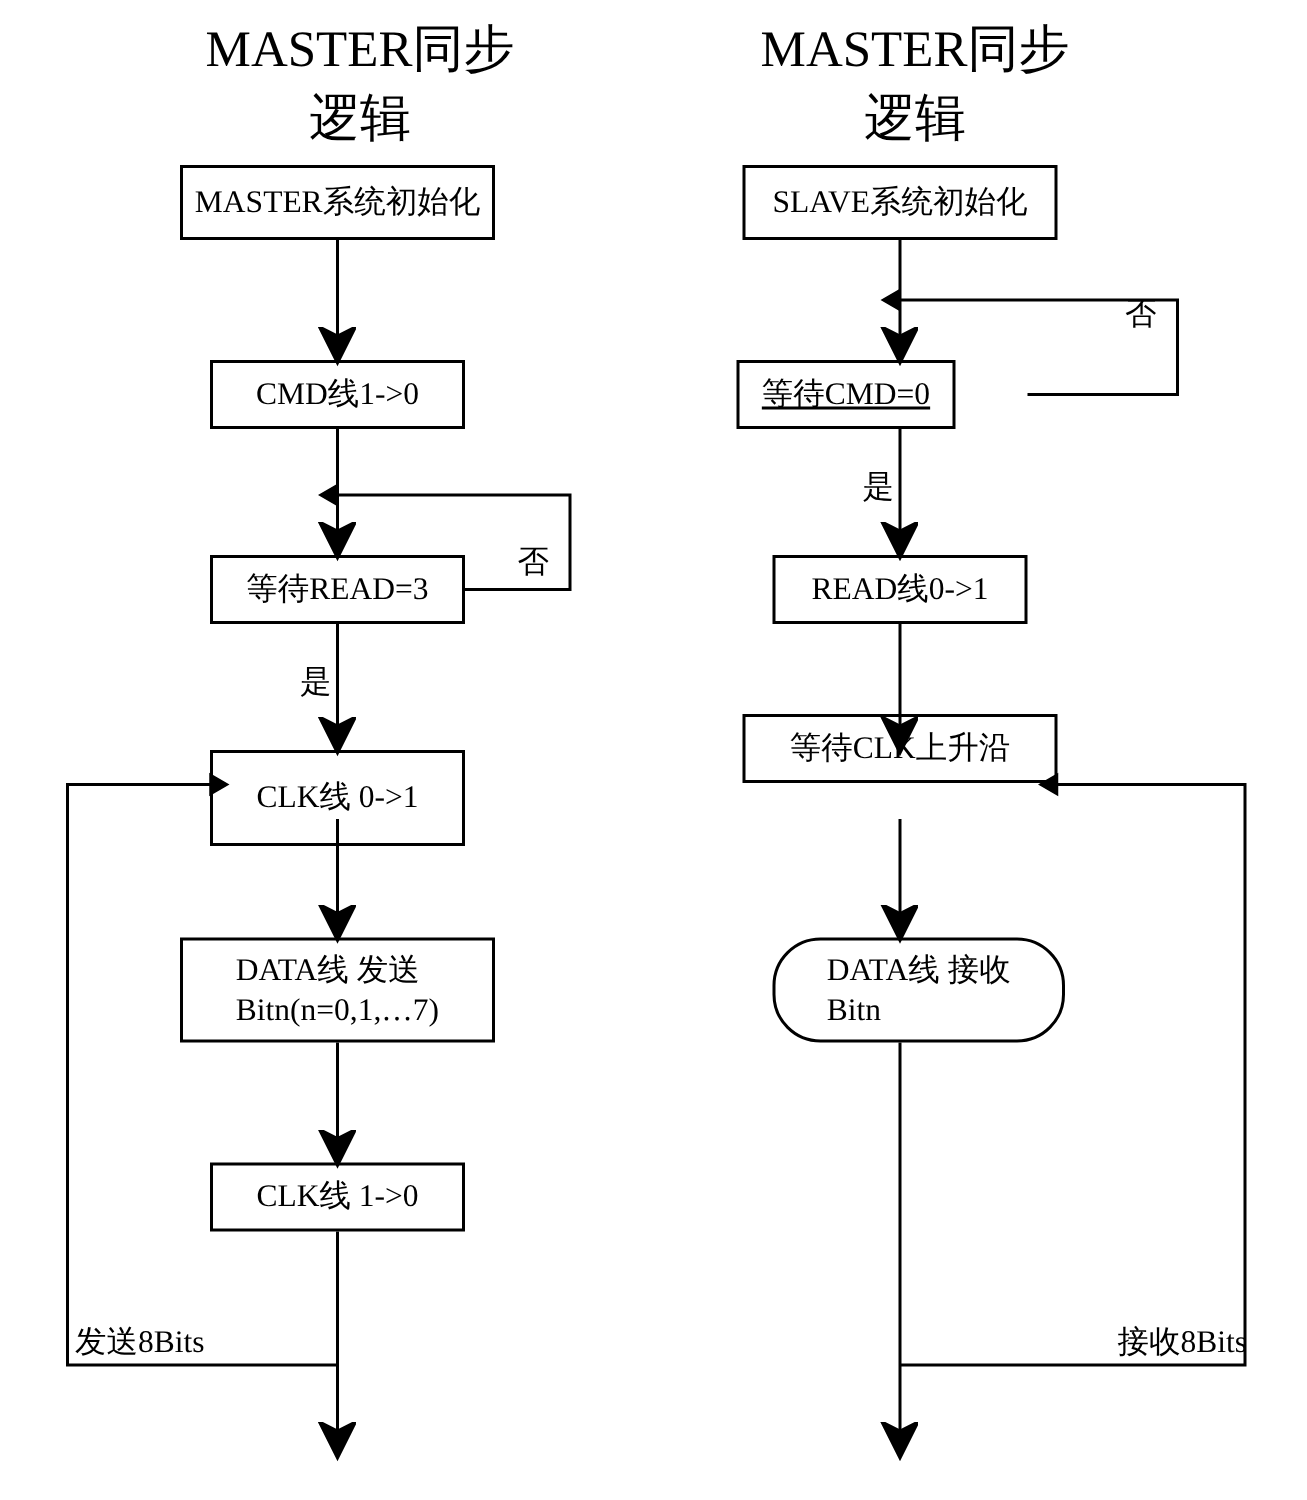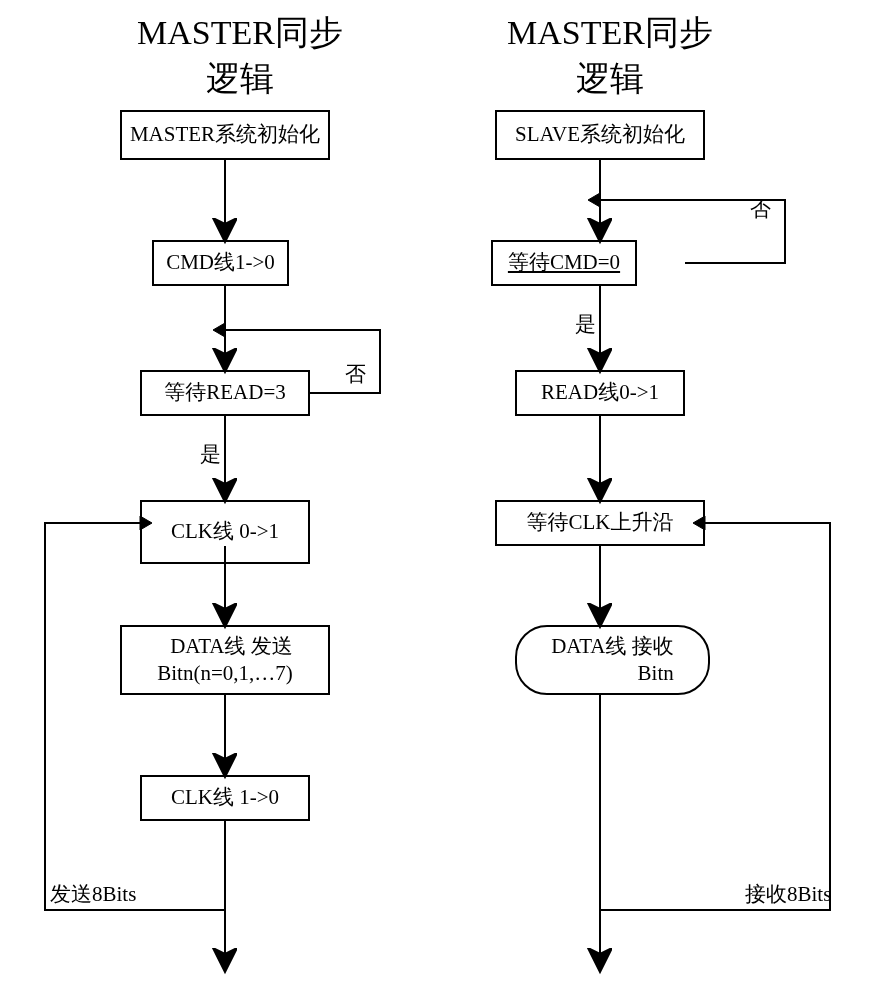--- a/index.html
+++ b/index.html
@@ -16,21 +16,21 @@
     font-size: 34px;
     text-align: center;
   }
   .box {
     position: absolute;
     border: 2px solid #000;
     background: #fff;
     display: flex;
     align-items: center;
     justify-content: center;
-    text-align: right;
+    text-align: left;
     font-size: 21px;
     line-height: 1.3;
     box-sizing: border-box;
   }
   .label {
     position: absolute;
     font-size: 21px;
     background: #fff;
   }
   svg.conn {
@@ -48,31 +48,31 @@
     stroke: #000;
   }
 </style>
 </head>
 <body>
 
 <div class="title" style="left:130px; top:10px; width:220px;">MASTER同步逻辑</div>
 <div class="title" style="left:500px; top:10px; width:220px;">MASTER同步逻辑</div>
 
 <div class="box" style="left:120px; top:110px; width:210px; height:50px;">MASTER系统初始化</div>
-<div class="box" style="left:152px; top:240px; width:137px; height:46px;">CMD线1-&gt;0</div>
+<div class="box" style="left:140px; top:240px; width:170px; height:46px;">CMD线1-&gt;0</div>
 <div class="box" style="left:140px; top:370px; width:170px; height:46px;">等待READ=3</div>
 <div class="box" style="left:140px; top:500px; width:170px; height:64px;">CLK线 0-&gt;1</div>
 <div class="box" style="left:120px; top:625px; width:210px; height:70px; white-space:pre-line;">DATA线 发送
 Bitn(n=0,1,…7)</div>
 <div class="box" style="left:140px; top:775px; width:170px; height:46px;">CLK线 1-&gt;0</div>
 
 <div class="box" style="left:495px; top:110px; width:210px; height:50px;">SLAVE系统初始化</div>
 <div class="box" style="left:491px; top:240px; width:146px; height:46px;text-decoration:underline;">等待CMD=0</div>
 <div class="box" style="left:515px; top:370px; width:170px; height:46px;">READ线0-&gt;1</div>
-<div class="box" style="left:495px; top:500px; width:210px; height:46px;">等待CLK上升沿</div>
+<div class="box" style="left:495px; top:476px; width:210px; height:46px;">等待CLK上升沿</div>
 <div class="box" style="left:515px; top:625px; width:195px; height:70px; white-space:pre-line;border-radius:32px;">DATA线 接收
 Bitn</div>
 
 <div class="label" style="left:345px; top:360px;">否</div>
 <div class="label" style="left:200px; top:440px;">是</div>
 <div class="label" style="left:50px; top:880px;">发送8Bits</div>
 
 <div class="label" style="left:750px; top:195px;">否</div>
 <div class="label" style="left:575px; top:310px;">是</div>
 <div class="label" style="left:745px; top:880px;">接收8Bits</div>

